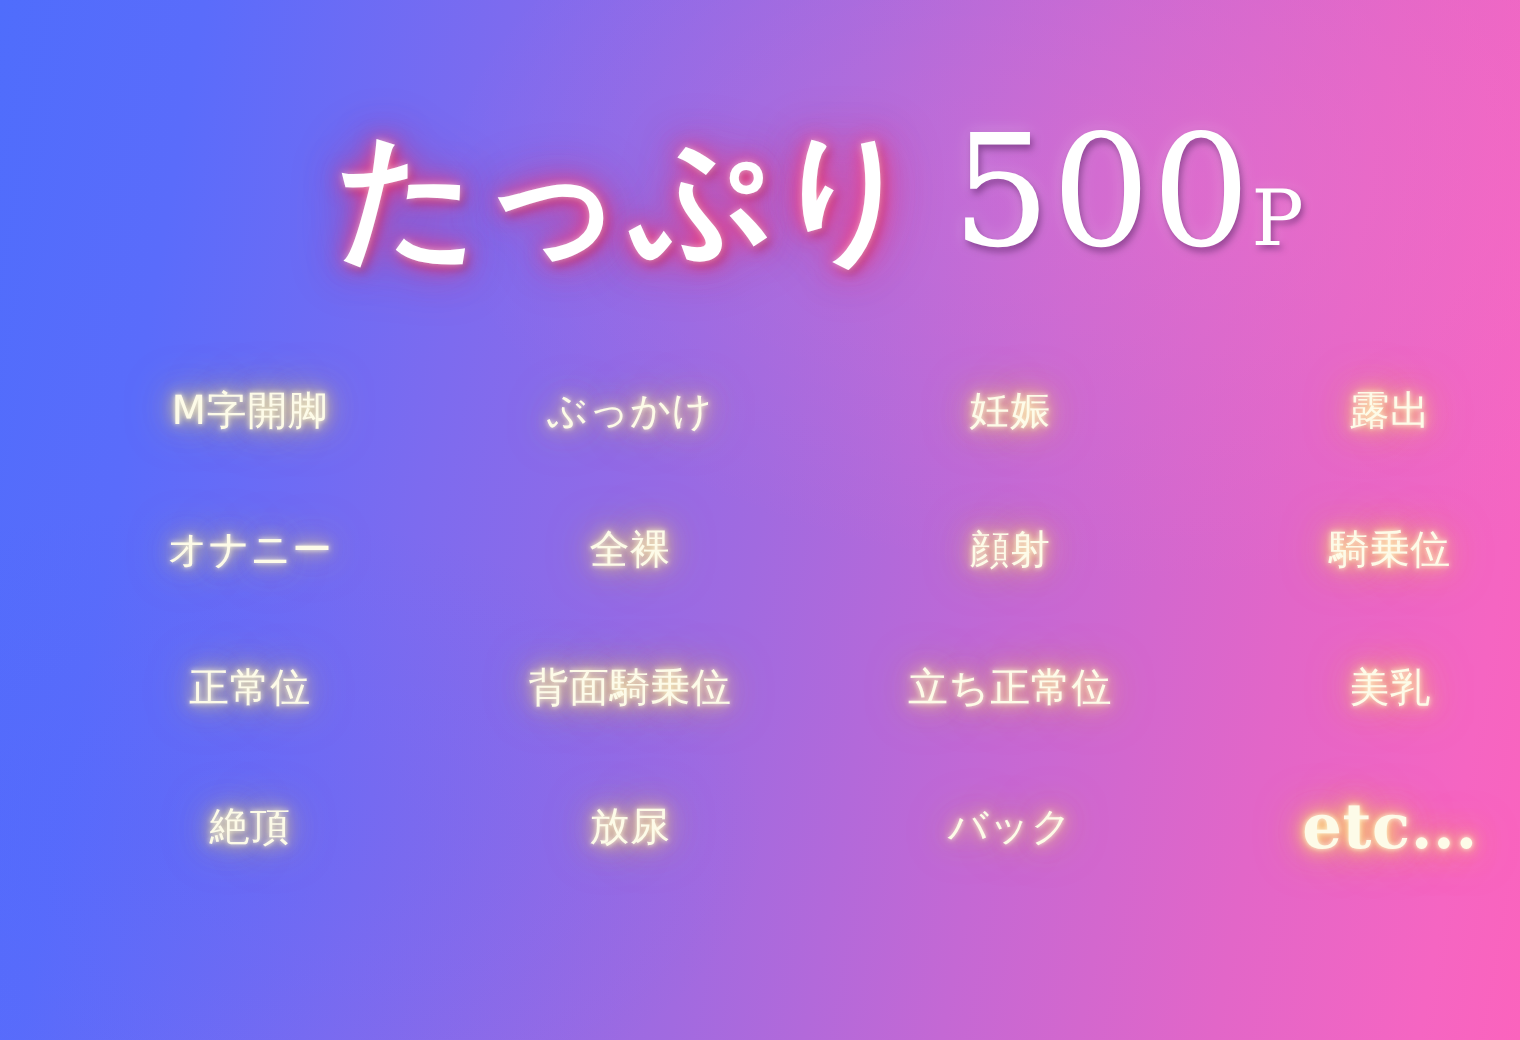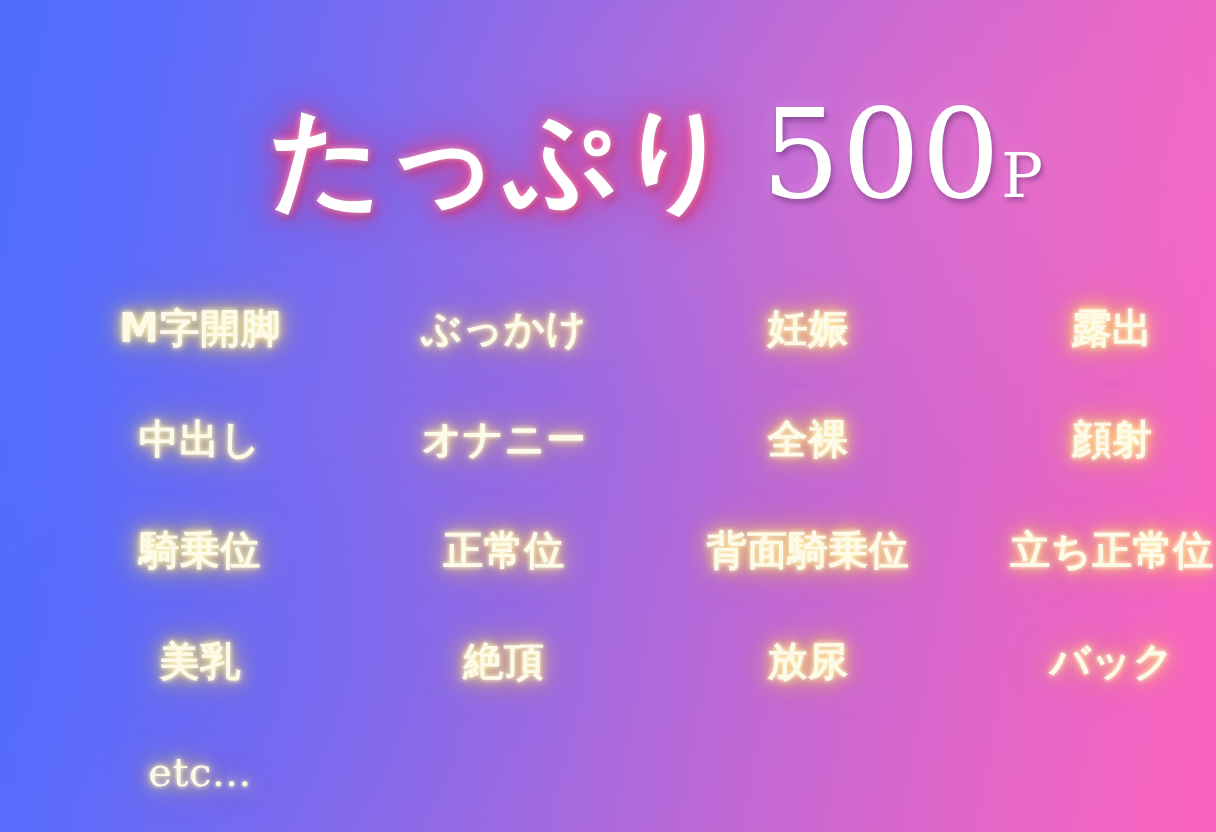--- a/index.html
+++ b/index.html
@@ -120,37 +120,37 @@
   .tag-cell {
     display: flex;
     align-items: center;
     justify-content: center;
     width: 100%;
     height: 100%;
   }
 
   .tag {
     font-family: "DejaVu Sans", "Liberation Sans", sans-serif;
-    font-weight: 700;
-    font-size: 40px;
+    font-weight: 400;
+    font-size: 32px;
     line-height: 1;
     white-space: nowrap;
     color: #fdfbe8;
     letter-spacing: 0.5px;
     text-shadow:
       0 0 4px rgba(255,253,220,0.95),
       0 0 11px rgba(255, 236, 120, 0.95),
       0 0 22px rgba(255, 222, 70, 0.80),
       0 0 38px rgba(255, 210, 40, 0.50);
   }
 
   .tag.latin {
     font-family: "DejaVu Serif", "Liberation Serif", serif;
-    font-weight: 400;
-    font-size: 40px;
+    font-weight: 700;
+    font-size: 50px;
   }
 </style>
 </head>
 <body>
 
 <div id="banner">
   <div id="content">
 
     <div id="title-row">
       <span class="title-jp">たっぷり</span><span class="title-gap"></span><span class="title-num">500</span><span class="title-unit">P</span>
@@ -164,23 +164,20 @@
           <span class="tag">ぶっかけ</span>
         </div>
       <div class="tag-cell">
           <span class="tag">妊娠</span>
         </div>
       <div class="tag-cell">
           <span class="tag">露出</span>
         </div>
 
       <div class="tag-cell">
-          <span class="tag">中出し</span>
-        </div>
-      <div class="tag-cell">
           <span class="tag">オナニー</span>
         </div>
       <div class="tag-cell">
           <span class="tag">全裸</span>
         </div>
 
       <div class="tag-cell">
           <span class="tag">顔射</span>
         </div>
       <div class="tag-cell">

